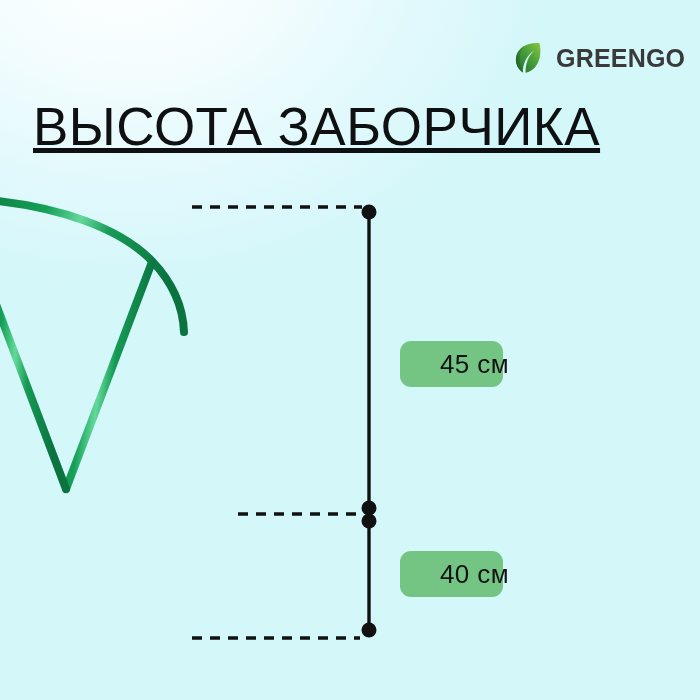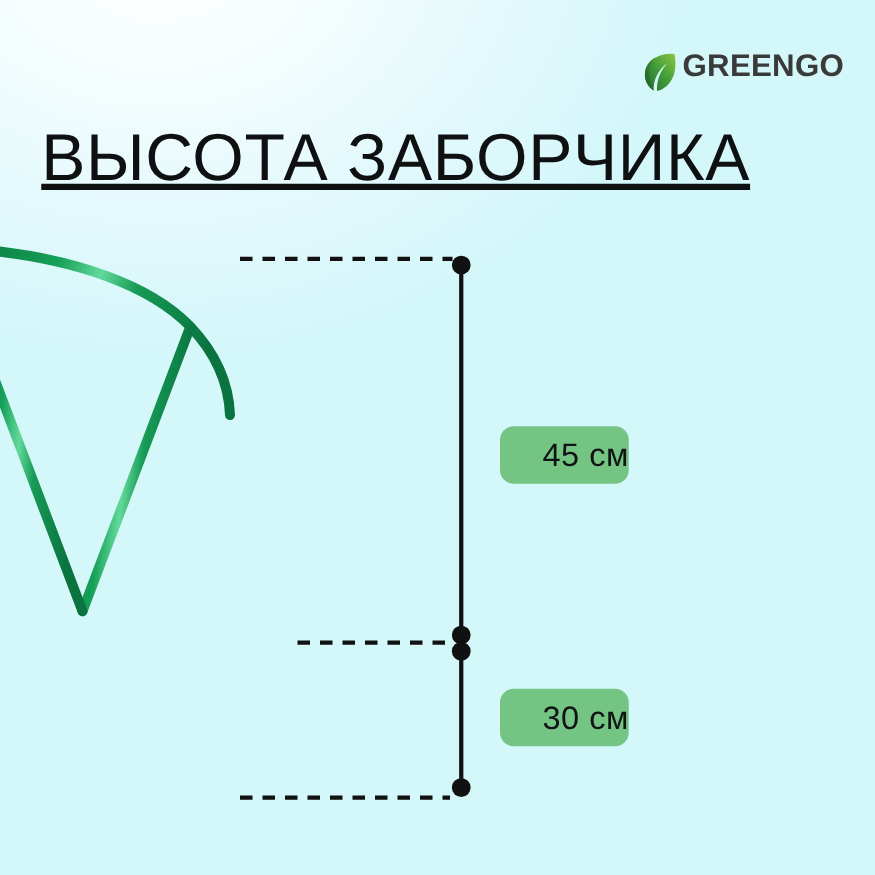--- a/index.html
+++ b/index.html
@@ -15,21 +15,21 @@
     left:0; top:0;
     width:700px; height:700px;
     background:
       radial-gradient(ellipse 560px 430px at 18% -6%, #ffffff 0%, #f4fdfe 26%, #e2f9fc 52%, #d4f7fa 76%);
   }
 
   
   #brand {
     position:absolute;
     left:513px; top:41px;
-    display:flex; gap:3px;
+    display:flex; align-items:center; gap:13px;
   }
   #brand .leaf { width:30px; height:34px; display:block; }
   #brand .word {
     font-size:25px;
     letter-spacing:.2px;
     font-weight:700;
     color:#3a3a3a;
     line-height:1;
     white-space:nowrap;
   }
@@ -48,25 +48,26 @@
   }
 
   
   #artwork { position:absolute; left:0; top:0; }
 
   
   .badge {
     position:absolute;
     background:#74c484;
     border-radius:11px;
-    display:flex; align-items:center; justify-content:flex-end;
+    display:flex; align-items:center; justify-content:flex-start;
     color:#111314;
     font-size:26px;
     letter-spacing:.4px;
     white-space:nowrap;
+    padding-left:40px;
   }
   #badge-45 { left:400px; top:341px; width:103px; height:46px; }
   #badge-20 { left:400px; top:551px; width:103px; height:46px; }
 </style>
 </head>
 <body>
 
 <div id="stage">
 
   <div id="brand">
@@ -148,16 +149,16 @@
       <circle cx="369" cy="521" r="7.5" fill="#111111"></circle>
       <circle cx="369" cy="630" r="7.5" fill="#111111"></circle>
     </g>
   </svg>
 
   <div class="badge" id="badge-45">
     <span>45 см</span>
   </div>
 
   <div class="badge" id="badge-20">
-    <span>30 см</span>
+    <span>40 см</span>
   </div>
 
 </div>
 
 </body></html>

